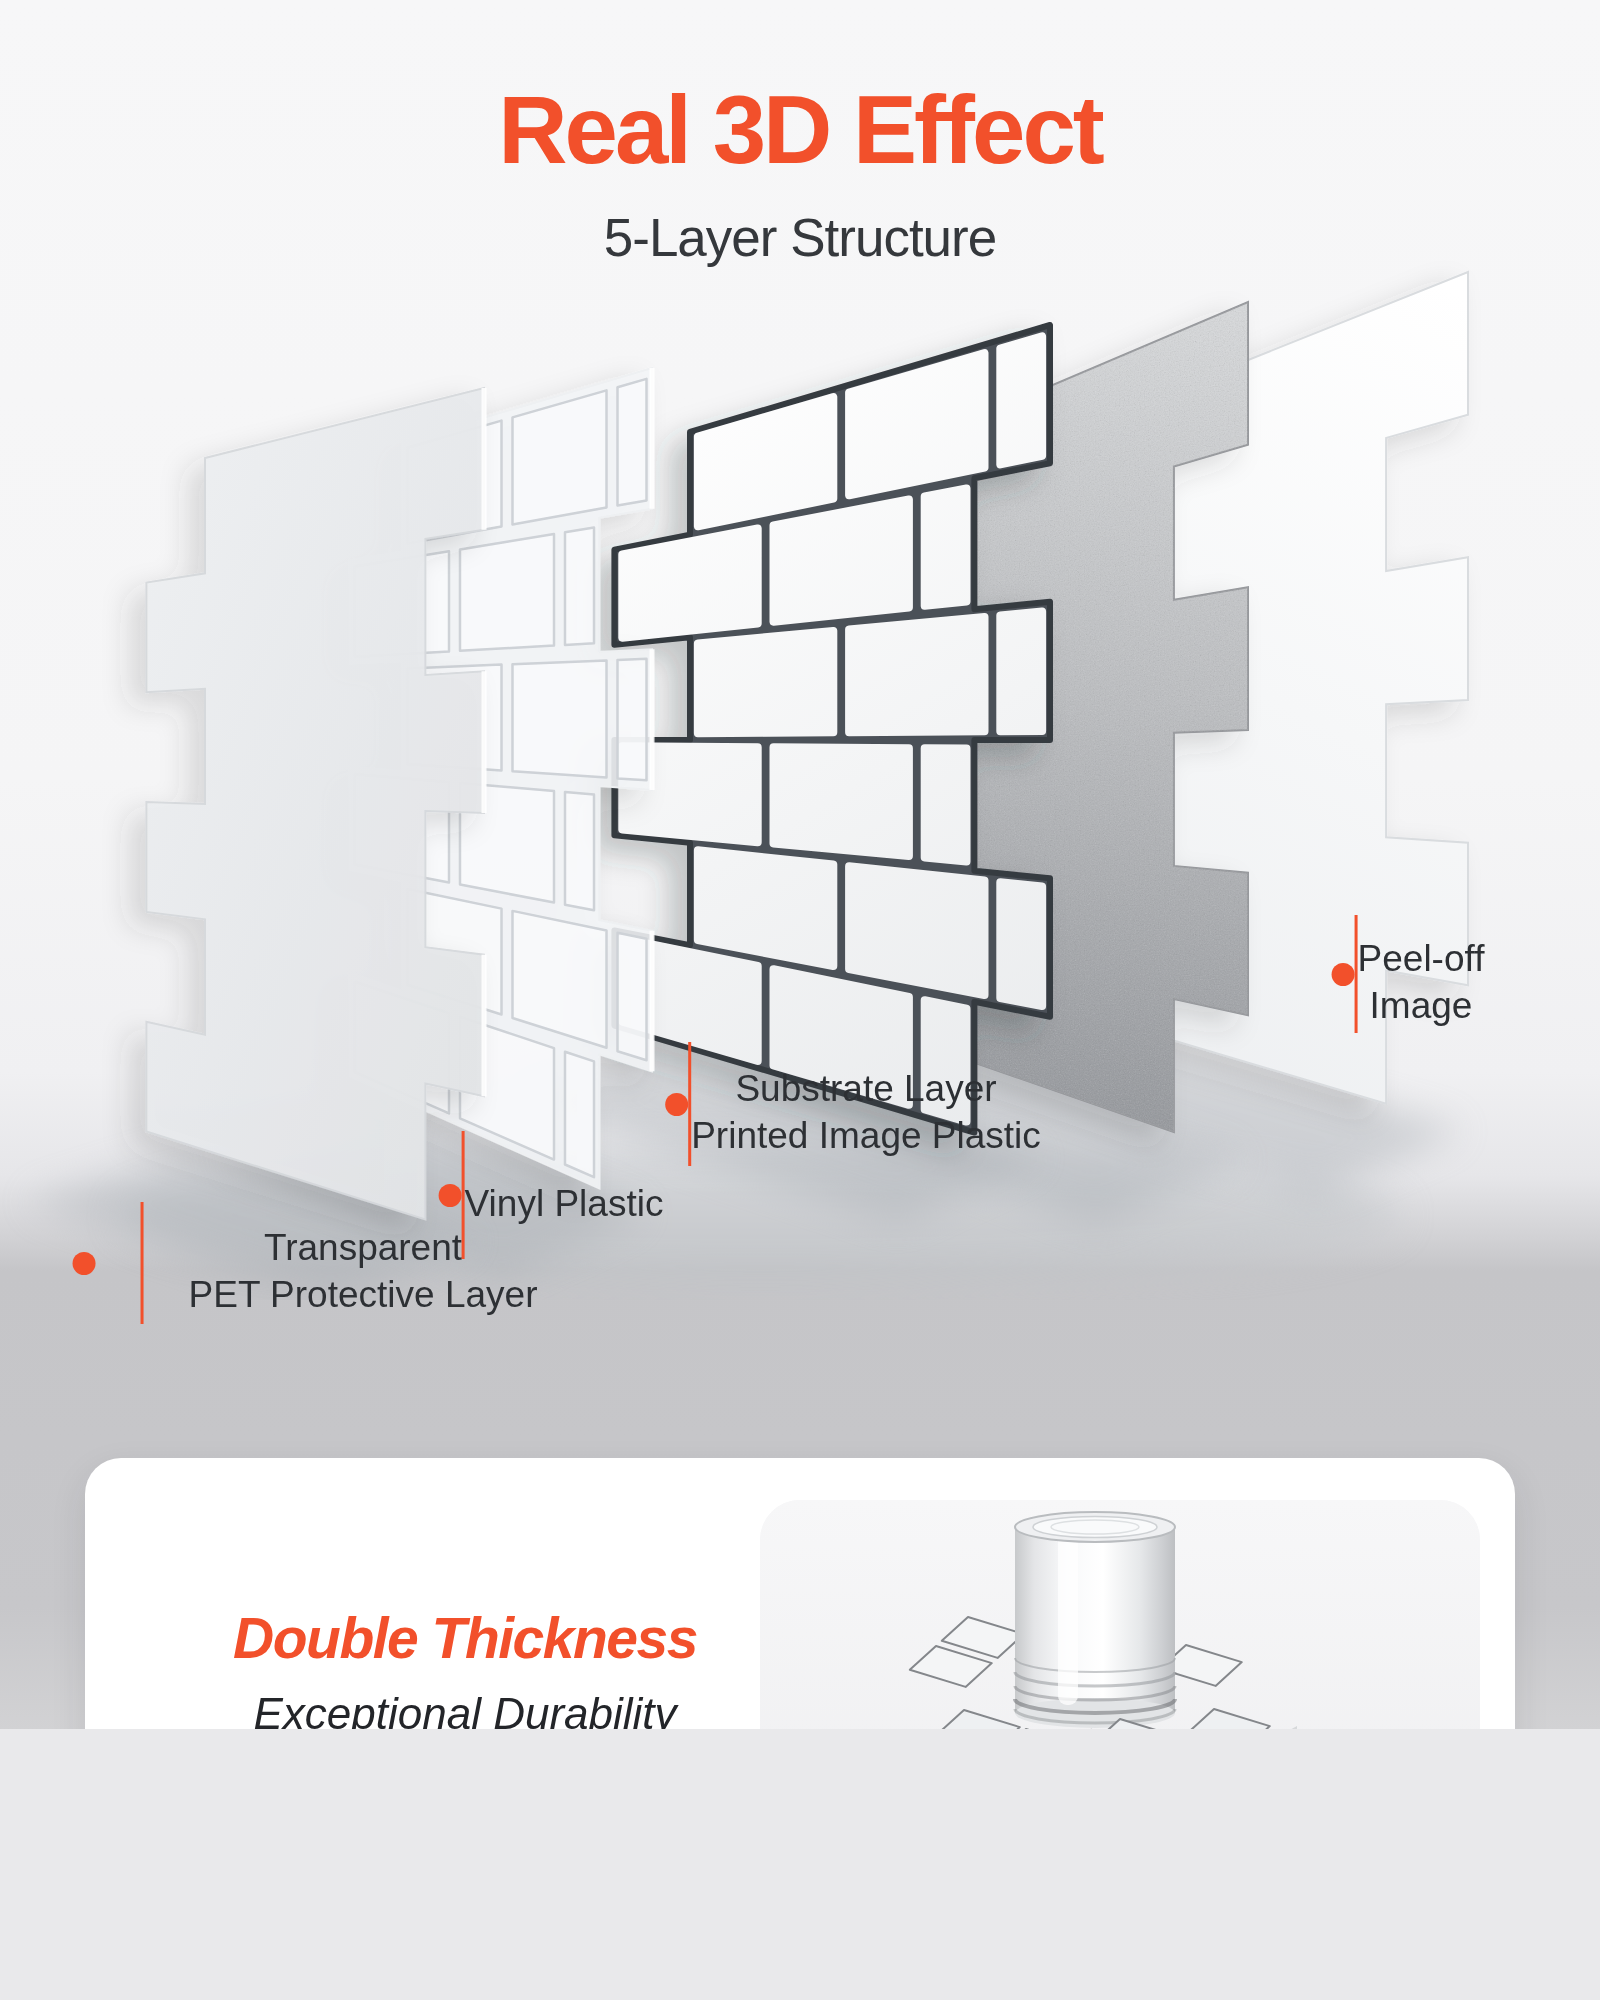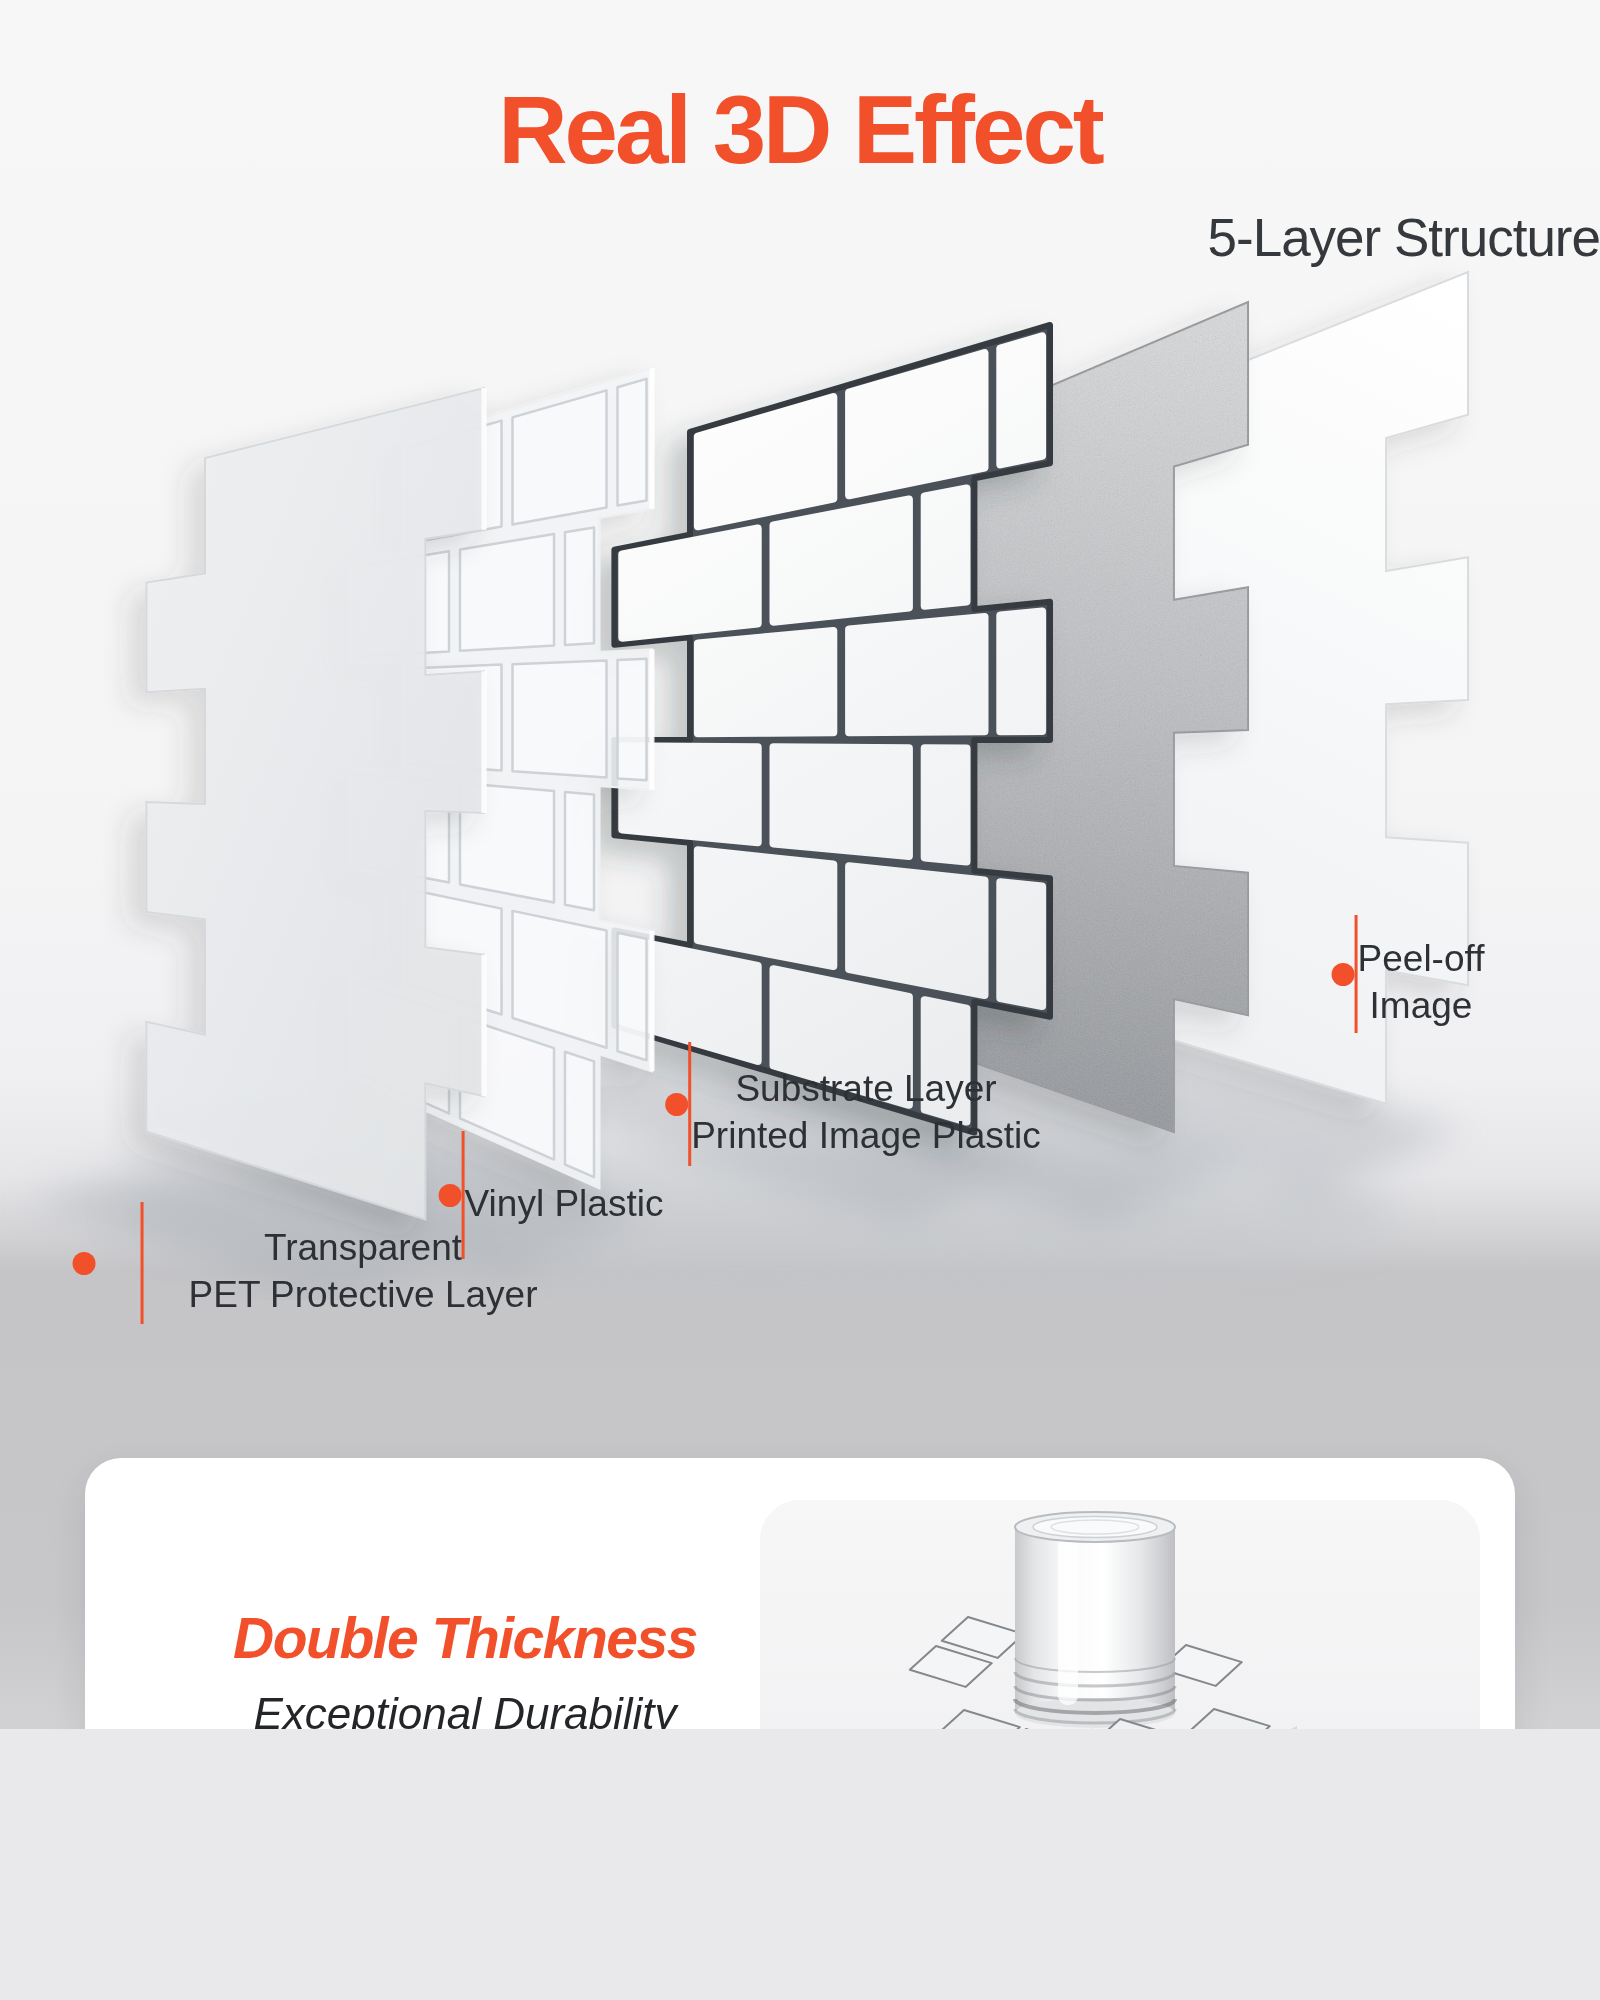--- a/index.html
+++ b/index.html
@@ -11,21 +11,20 @@
       #d2d2d5 71.5%, #c5c5c8 73.5%, #c7c7ca 93%, #d2d2d4 100%);
   }
   .header{position:absolute;top:80px;left:0;width:1600px;text-align:center;z-index:3;}
   .title{
     margin:0;font-size:96px;font-weight:700;letter-spacing:-3px;line-height:1.05;
     color:#F2502B;
   }
   .subtitle{
     margin:26px 0 0 0;font-size:53px;font-weight:400;letter-spacing:-1px;
     color:#35383C;
-    text-align:right;
   }
   #scene{position:absolute;left:0;top:0;width:1600px;height:1300px;z-index:1;}
   .callout{position:absolute;display:flex;flex-direction:row;align-items:center;
     transform:translateX(-50%);z-index:2;}
   .dot{width:23px;height:23px;border-radius:50%;background:#F2502B;flex:0 0 auto;}
   .pline{width:3px;background:#F2502B;flex:0 0 auto;}
   .ctext{margin-top:16px;text-align:center;font-size:37px;line-height:47px;
     color:#2D3034;white-space:nowrap;}
   .ctext div:empty{display:none;}
   .co-pet{left:305px;top:1202px;gap:45px;}     .co-pet .pline{height:122px;}

